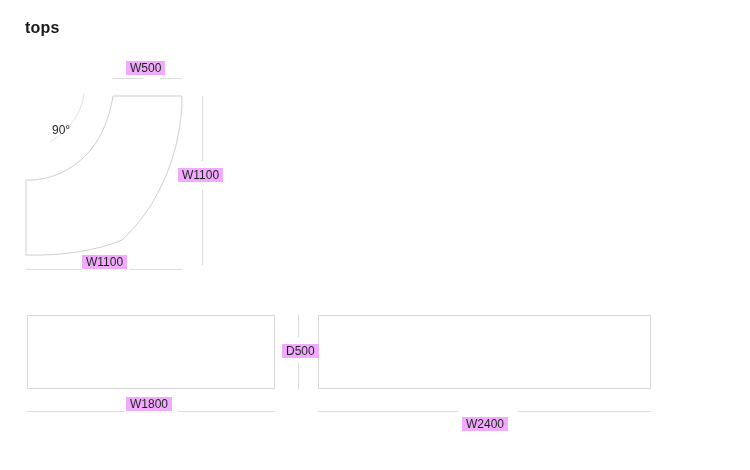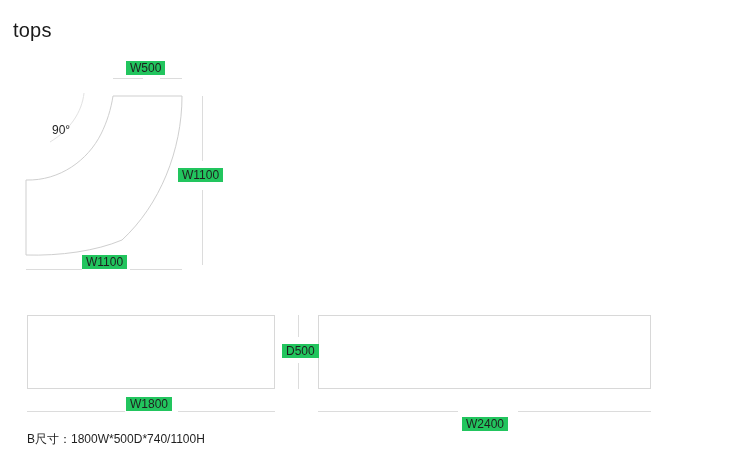--- a/index.html
+++ b/index.html
@@ -13,45 +13,45 @@
     position: relative;
     overflow: hidden;
     font-family: "Liberation Sans", sans-serif;
     color: #222222;
     -webkit-font-smoothing: antialiased;
   }
 
   
   #page-title {
     position: absolute;
-    left: 13px;
+    left: 25px;
     top: 19px;
-    font-size: 20px;
-    font-weight: normal;
+    font-size: 16px;
+    font-weight: bold;
     color: #1a1a1a;
     letter-spacing: 0.2px;
   }
 
   
   .dim-line-h {
     position: absolute;
     height: 1px;
     background: #dcdcdc;
   }
   .dim-line-v {
     position: absolute;
     width: 1px;
     background: #dcdcdc;
   }
   .dim-label {
     position: absolute;
     font-size: 12px;
     color: #1f1f1f;
     white-space: nowrap;
-    background: #22c55e;
+    background: #f0abfc;
     padding: 0 4px;
     line-height: 14px;
   }
   .caption {
     position: absolute;
     font-size: 12px;
     color: #1f1f1f;
     white-space: nowrap;
     line-height: 15px;
   }
@@ -109,21 +109,20 @@
 </div>
 
 <div id="figure-b">
 
   <div class="panel-rect" style="left:27px; top:315px; width:248px; height:74px;"></div>
 
   <div class="dim-line-h" style="left:27px; top:411px; width:98px;"></div>
   <div class="dim-line-h" style="left:178px; top:411px; width:97px;"></div>
   <div class="dim-label" style="left:126px; top:397px;">W1800</div>
 
-  <div class="caption" style="left:27px; top:432px;">B尺寸：1800W*500D*740/1100H</div>
 </div>
 
 <div id="figure-c">
 
   <div class="panel-rect" style="left:318px; top:315px; width:333px; height:74px;"></div>
 
   <div class="dim-line-v" style="left:298px; top:315px; height:22px;"></div>
   <div class="dim-line-v" style="left:298px; top:363px; height:26px;"></div>
   <div class="dim-label" style="left:282px; top:344px;">D500</div>
 

